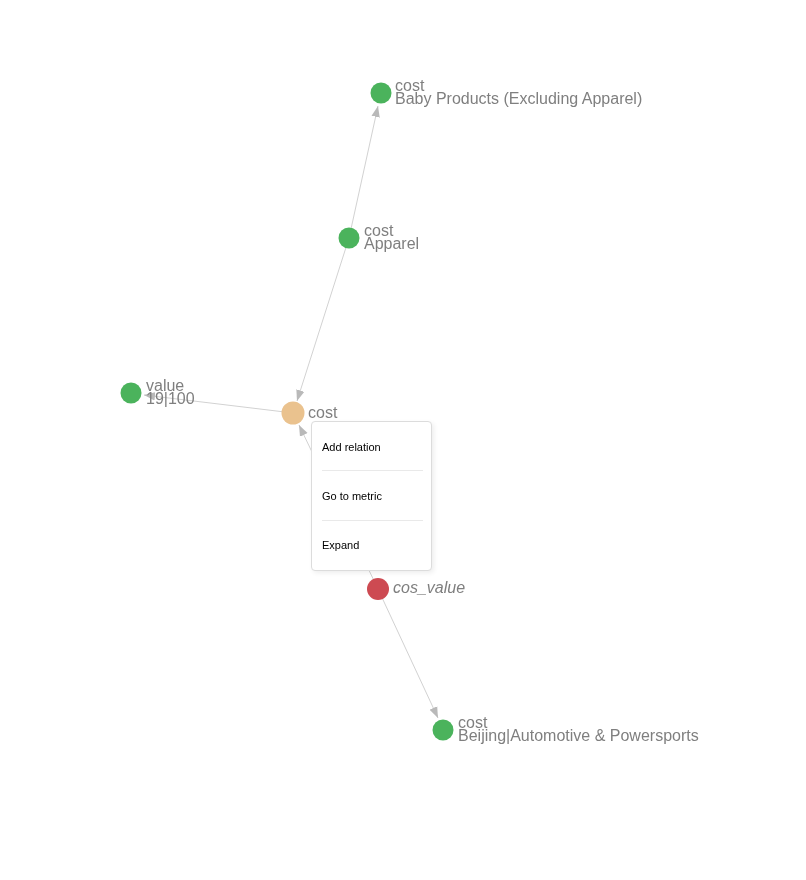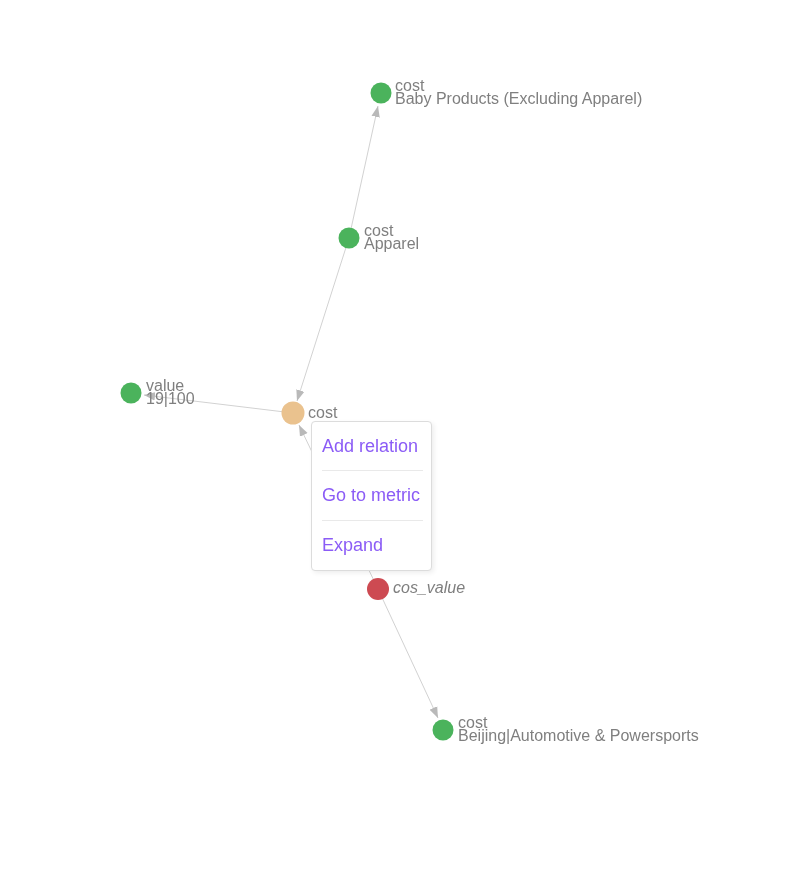--- a/index.html
+++ b/index.html
@@ -45,22 +45,22 @@
     display: flex;
     flex-direction: column;
     z-index: 10;
   }
   .menu-item {
     flex: 1;
     position: relative;
     display: flex;
     align-items: center;
     padding-left: 10px;
-    font-size: 18px;
-    color: #8b5cf6;
+    font-size: 11px;
+    color: #000000;
     cursor: pointer;
     white-space: nowrap;
   }
   .menu-item:not(:last-child)::after {
     content: "";
     position: absolute;
     left: 10px;
     right: 8px;
     bottom: 0;
     height: 1px;

